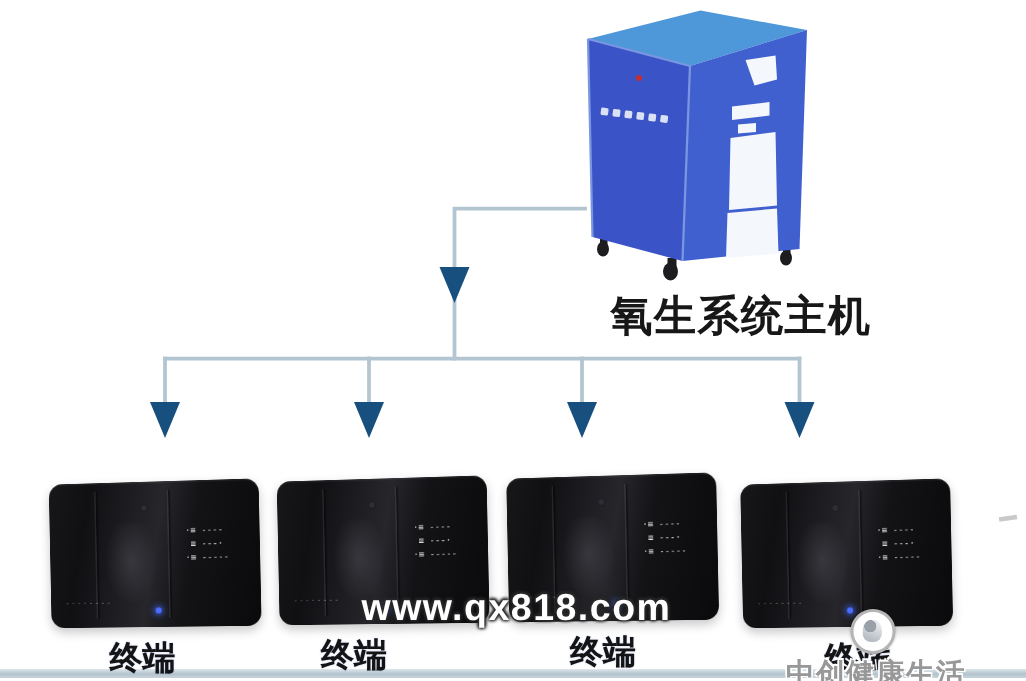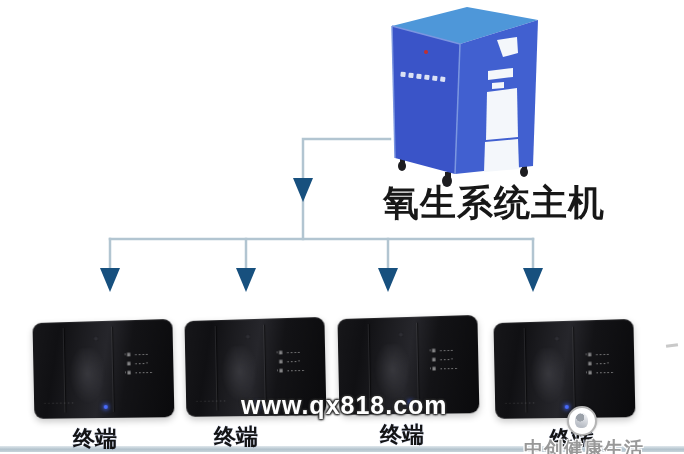--- a/index.html
+++ b/index.html
@@ -7,22 +7,22 @@
   body { font-family:"DejaVu Sans","Liberation Sans",sans-serif; }
   #canvas {
     position:relative; width:684px; height:454px; background:#ffffff;
     overflow:hidden;
   }
   
   #wires { position:absolute; left:0; top:0; z-index:2; }
 
   
   .host-title {
-    position:absolute; left:372px; top:179px; width:244px;
-    text-align:center; font-size:36px; font-weight:bold; color:#171717;
+    position:absolute; left:372px; top:192px; width:244px;
+    text-align:center; font-size:28px; font-weight:bold; color:#171717;
     letter-spacing:1px; z-index:3;
     font-family:"DejaVu Sans","Liberation Sans",sans-serif;
   }
 
   
   .terminal {
     position:absolute; width:141px; height:97px; z-index:5;
     transform:perspective(650px) rotateY(-7deg) rotate(-1.2deg);
   }
   .t-body {

